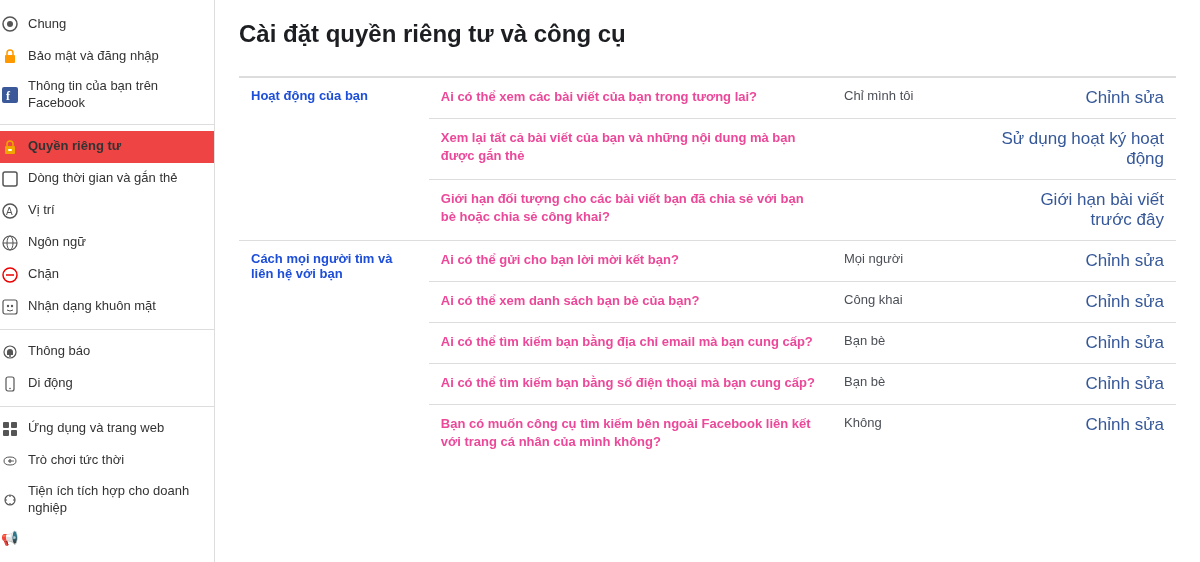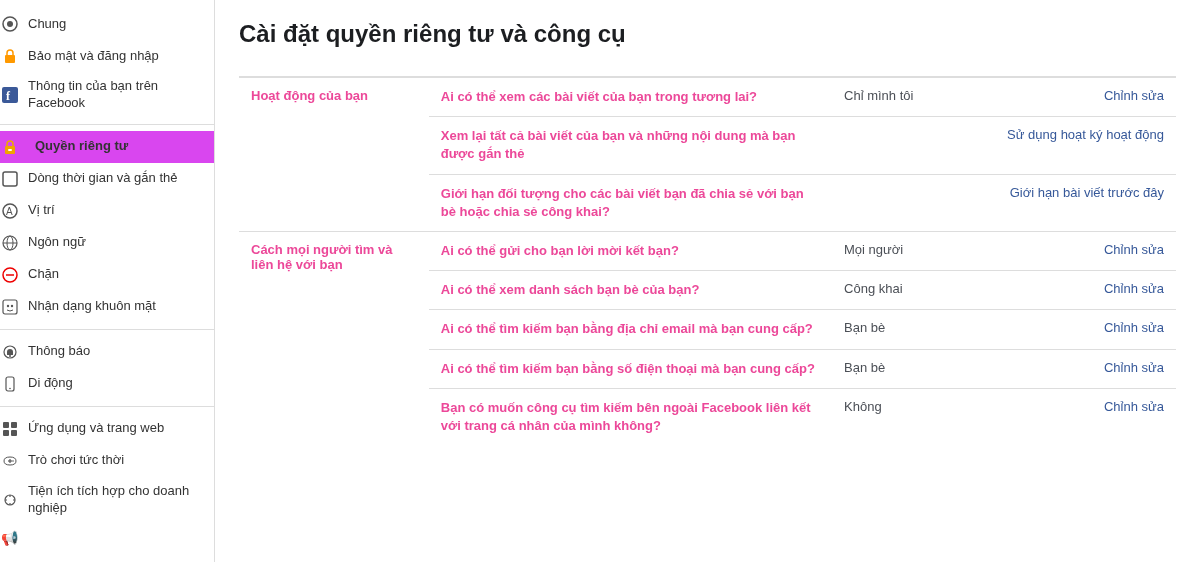--- a/index.html
+++ b/index.html
@@ -20,23 +20,22 @@
     .sidebar-item {
       display: flex;
       align-items: center;
       padding: 6px 0;
       cursor: pointer;
       color: #333;
       font-size: 13px;
       line-height: 1.3;
     }
     .sidebar-item.active {
-      background: #d946ef;
+      background: #ef4444;
       font-weight: bold;
-      gap: 7px;
     }
     .sidebar-item .icon {
       width: 20px;
       height: 20px;
       margin-right: 8px;
       flex-shrink: 0;
       display: flex;
       align-items: center;
       justify-content: center;
       font-size: 14px;
@@ -75,41 +74,41 @@
       border-top: 2px solid #ddd;
     }
     .settings-table td {
       padding: 10px 12px;
       vertical-align: top;
       font-size: 13px;
     }
     .col-category {
       width: 160px;
       font-weight: bold;
-      color: #ec4899;
+      color: #1d4ed8;
     }
     .col-description {
       width: 340px;
       color: #ec4899;
       line-height: 1.4;
       font-weight: bold;
     }
     .col-value {
       width: 130px;
       color: #4b4f56;
     }
     .col-action {
       width: 160px;
       text-align: right;
     }
     .col-action a, .col-action span {
       color: #365899;
       cursor: pointer;
       text-decoration: none;
-      font-size: 13px;
+      font-size: 17px;
     }
   </style>
 </head>
 <body>
 
 <div class="sidebar">
     <div class="sidebar-section">
       <div class="sidebar-item">
         <span class="icon">
           <svg width="16" height="16" viewBox="0 0 16 16" fill="#555">

